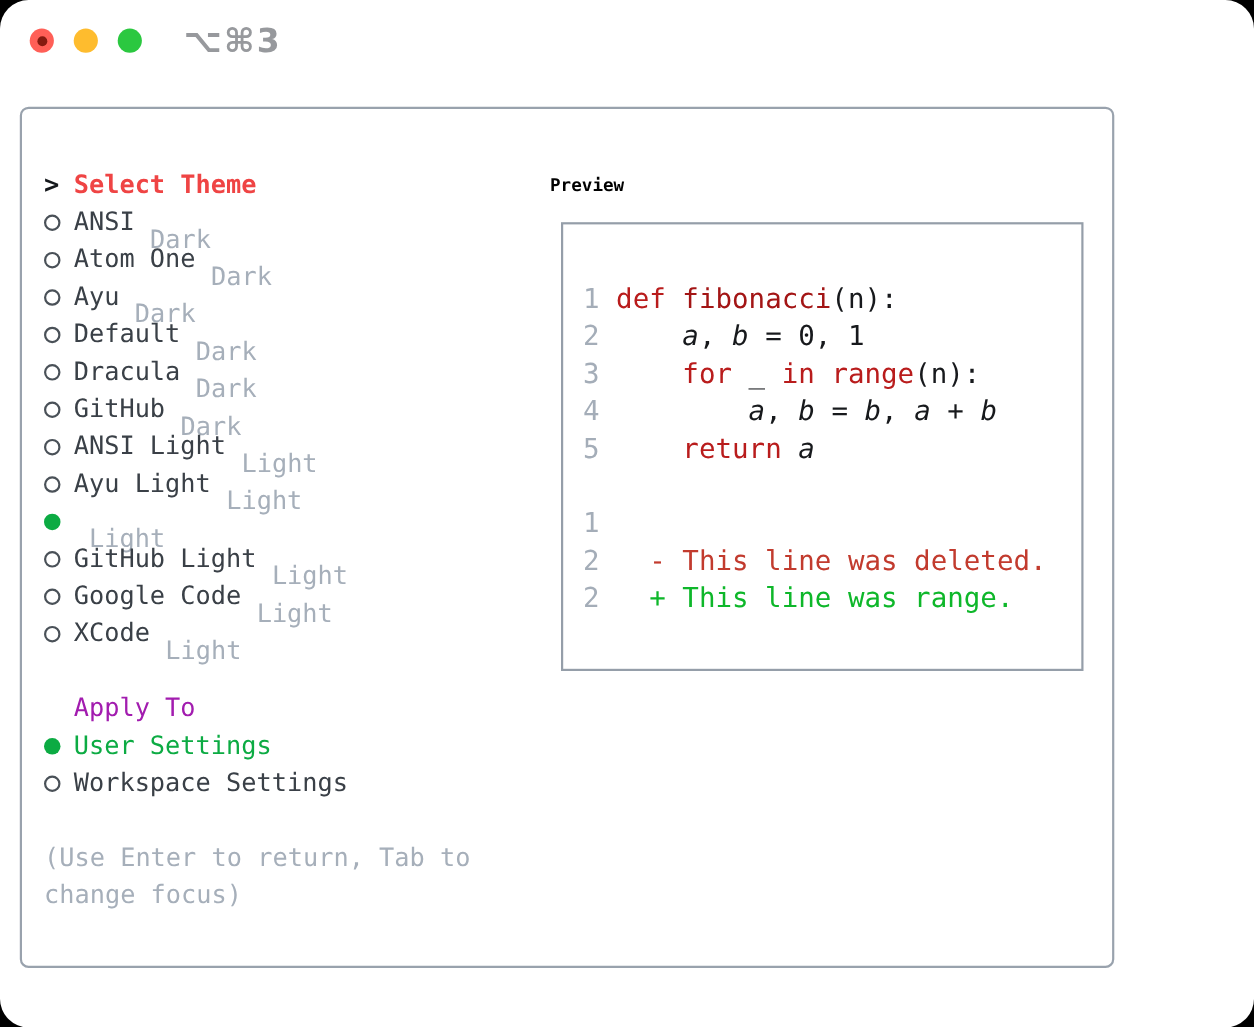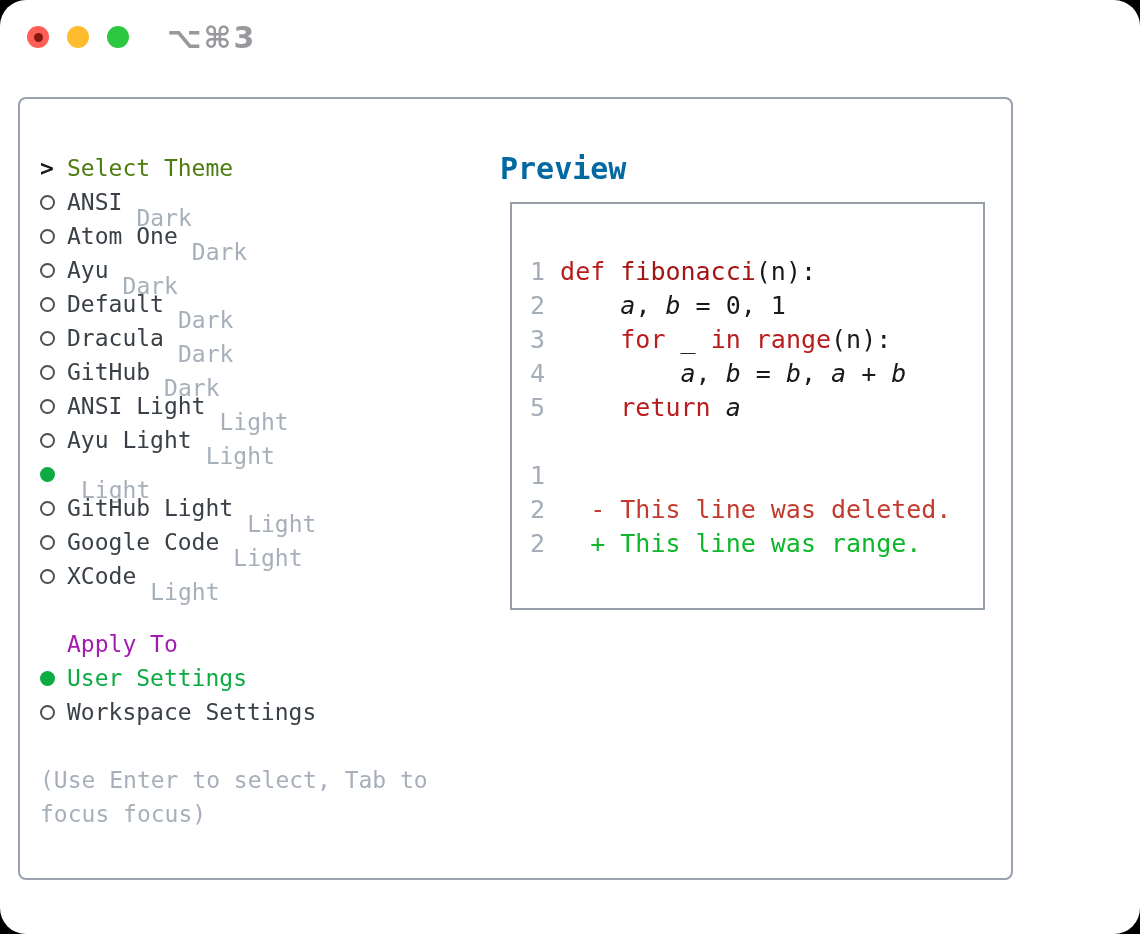--- a/index.html
+++ b/index.html
@@ -22,28 +22,28 @@
   .main-box { position:absolute; left:18px; top:97px; width:995px; height:783px;
               box-sizing:border-box; border:2px solid #99a2ad; border-radius:8px; background:#fff; }
   
   .left-col { position:absolute; left:20px; top:52px; }
   .row { display:flex; align-items:center; height:34px; font-size:23px; color:#3a4047; }
   .marker { width:27px; display:flex; align-items:center; flex:0 0 auto; }
   .radio { width:11px; height:11px; border:2px solid #4a5158; border-radius:50%; }
   .row.selected .radio { width:15px; height:15px; border:none; background:#0cab43; }
   .row.selected .name { color:#0cab43; }
   .prompt { font-weight:bold; color:#15181c; }
-  .hdr { font-weight:normal; color:#4d7c0f; }
+  .hdr { font-weight:bold; color:#ef4444; }
   .hdr2 { color:#a21caf; }
   .tag { margin-left:14px; color:#a6afba;margin-top:32px; }
   .spacer { height:34px; }
   .help { width:430px; font-size:23px; line-height:34px; color:#a6afba; }
   
   .preview-title { position:absolute; left:480px; top:52px; height:34px; display:flex;
-                   align-items:center; font-size:30px; font-weight:bold; color:#0369a1; }
+                   align-items:center; font-size:16px; font-weight:bold; color:#000000; }
   .preview-box { position:absolute; left:490px; top:103px; width:475px; height:408px;
                  box-sizing:border-box; border:2px solid #959ea9; background:#fff;
                  padding:50px 0 0 18px; font-size:25px; color:#17191c; }
   .pline { height:34px; display:flex; align-items:center; white-space:pre; }
   .lnum { display:inline-block; width:2ch; color:#a4adb8; }
   .dnum { display:inline-block; width:4ch; color:#a4adb8; }
   .dmark { display:inline-block; width:2ch; }
   .kw  { color:#b91c1c; }
   .fn  { color:#a31515; }
   .v   { font-style:italic; }
@@ -172,21 +172,21 @@
       </div>
       <div class="row">
         <span class="marker">
             <span class="radio"></span>
           </span>
         <span class="name">Workspace Settings</span>
       </div>
 
       <div class="spacer"></div>
 
-      <div class="help">(Use Enter to select, Tab to focus focus)</div>
+      <div class="help">(Use Enter to return, Tab to change focus)</div>
     </div>
 
     <div class="preview-title">Preview</div>
 
     <div class="preview-box">
       <div class="pline">
         <span class="lnum">1</span><span class="kw">def</span><span> </span><span class="fn">fibonacci</span><span>(n):</span>
       </div>
       <div class="pline">
         <span class="lnum">2</span><span>    </span><span class="v">a</span><span>, </span><span class="v">b</span><span> = 0, 1</span>

